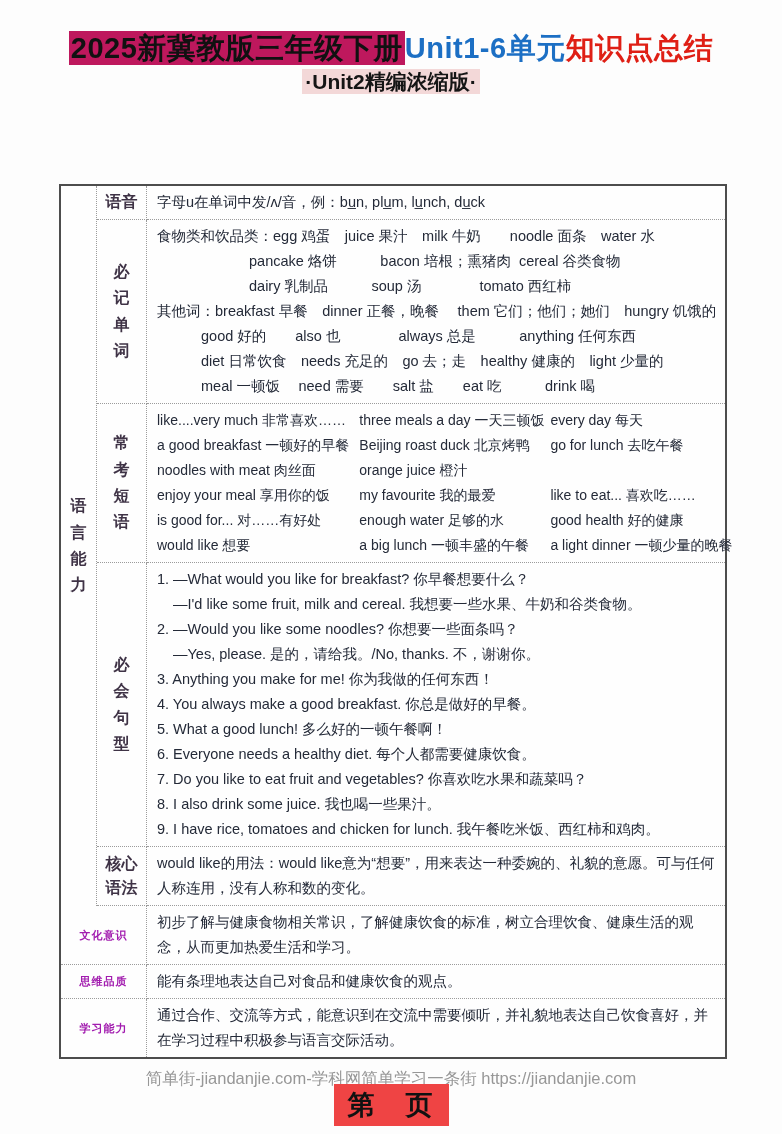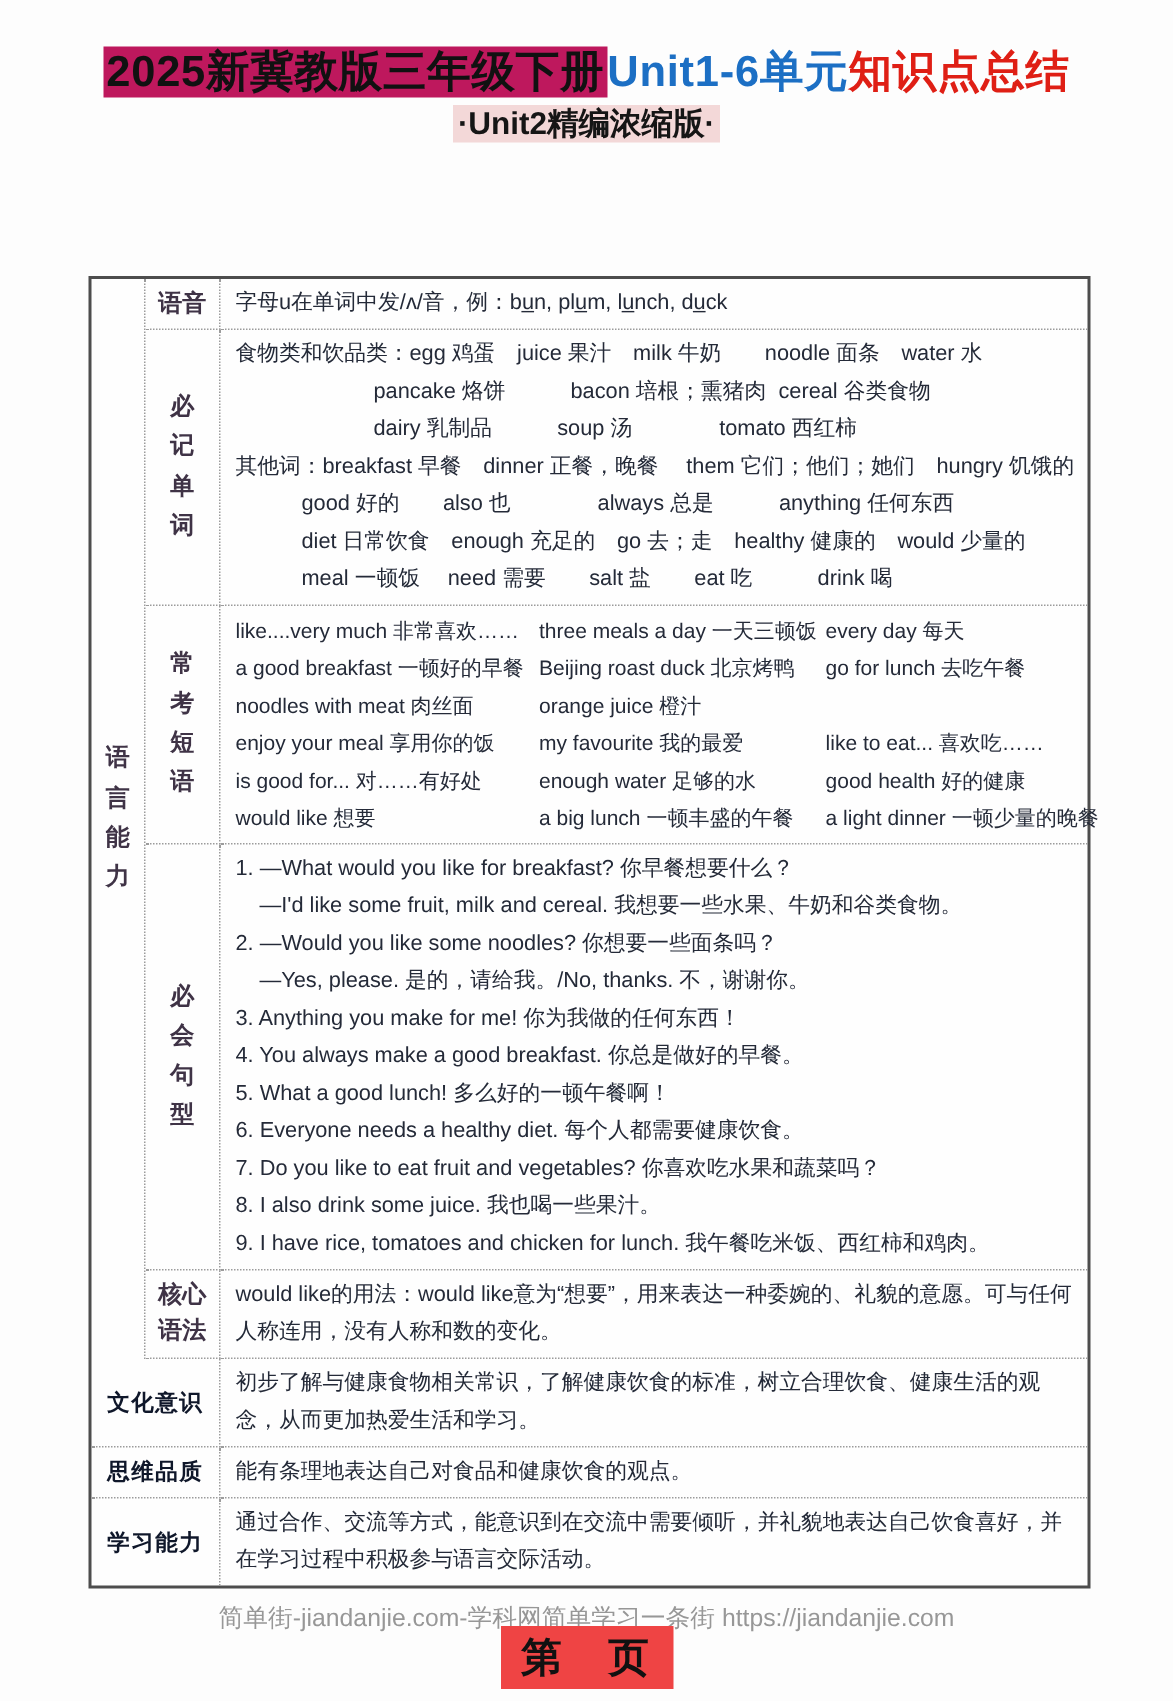--- a/index.html
+++ b/index.html
@@ -26,21 +26,21 @@
   .rb{border-bottom:1px dotted #9b9b9b;}
   .content{padding:4px 6px 4px 10px;color:#242a38;font-size:14.5px;}
   .content .line{white-space:pre-wrap;line-height:25px;}
   .content .line.ind1{padding-left:44px;}
   .content .line.ind2{padding-left:92px;}
   .content .line.ind3{padding-left:16px;}
   .phr .line{display:grid;grid-template-columns:36% 34% 30%;font-size:14px;}
   .phr .line .col{white-space:nowrap;}
   .single{display:flex;align-items:center;line-height:25px;}
   .flow{line-height:25px;}
-  .low-lab{display:flex;align-items:center;justify-content:center;font-weight:bold;color:#0f172a;font-size:15px;border-right:1px dotted #9b9b9b;letter-spacing:1px;}
+  .low-lab{display:flex;align-items:center;justify-content:center;font-weight:bold;color:#a21caf;font-size:11px;border-right:1px dotted #9b9b9b;letter-spacing:1px;}
 
   
   .footer{position:absolute;left:0;top:1068px;width:100%;text-align:center;}
   .site{color:#979797;font-size:16.5px;}
   .page-badge{display:inline-block;margin-top:-6px;background:#ef4444;color:#111;font-weight:bold;font-size:27px;padding:3px 14px;letter-spacing:2px;}
 </style>
 </head>
 <body>
 
 <div class="page">
@@ -66,21 +66,21 @@
 
       <div class="cell lab rb" style="grid-column:2;grid-row:2;">
         <span class="vtxt">必记单词</span>
       </div>
       <div class="cell content rb" style="grid-column:3;grid-row:2;">
           <div class="line">食物类和饮品类：egg 鸡蛋　juice 果汁　milk 牛奶　　noodle 面条　water 水</div>
           <div class="line ind2">pancake 烙饼　　　bacon 培根；熏猪肉  cereal 谷类食物</div>
           <div class="line ind2">dairy 乳制品　　　soup 汤　　　　tomato 西红柿</div>
           <div class="line">其他词：breakfast 早餐　dinner 正餐，晚餐　 them 它们；他们；她们　hungry 饥饿的</div>
           <div class="line ind1">good 好的　　also 也　　　　always 总是　　　anything 任何东西</div>
-          <div class="line ind1">diet 日常饮食　enough 充足的　go 去；走　healthy 健康的　would 少量的</div>
+          <div class="line ind1">diet 日常饮食　needs 充足的　go 去；走　healthy 健康的　light 少量的</div>
           <div class="line ind1">meal 一顿饭　 need 需要　　salt 盐　　eat 吃　　　drink 喝</div>
         </div>
 
       <div class="cell lab rb" style="grid-column:2;grid-row:3;">
         <span class="vtxt">常考短语</span>
       </div>
       <div class="cell content phr rb" style="grid-column:3;grid-row:3;">
           <div class="line"><span class="col">like....very much 非常喜欢……</span><span class="col">three meals a day 一天三顿饭</span><span class="col">every day 每天</span></div>
           <div class="line"><span class="col">a good breakfast 一顿好的早餐</span><span class="col">Beijing roast duck 北京烤鸭</span><span class="col">go for lunch 去吃午餐</span></div>
           <div class="line"><span class="col">noodles with meat 肉丝面</span><span class="col">orange juice 橙汁</span></div>

